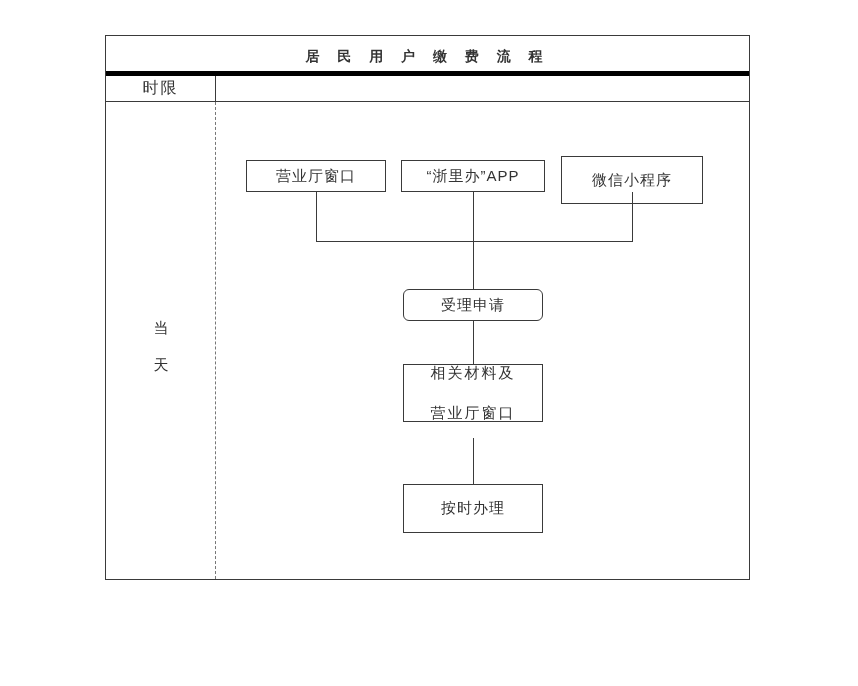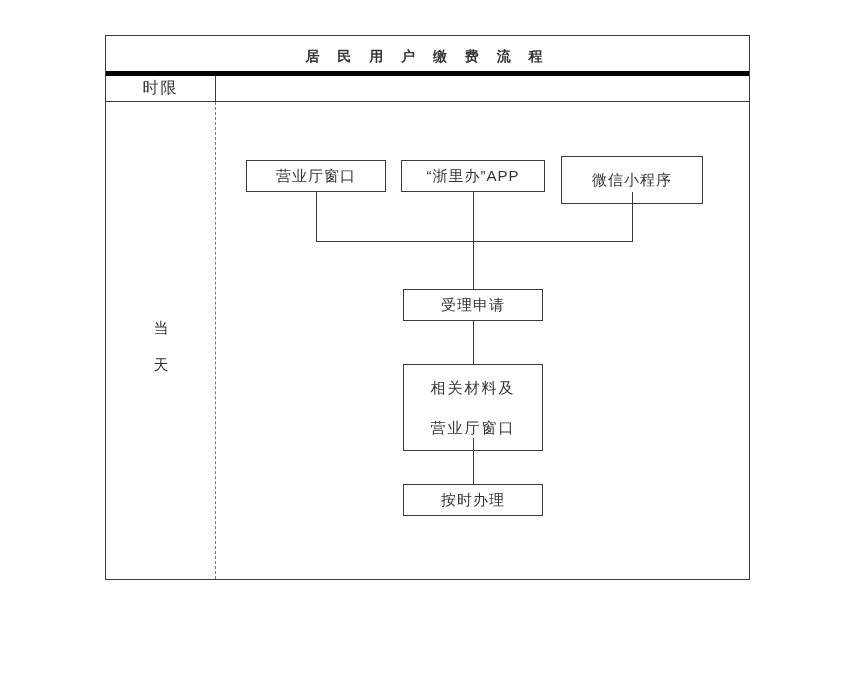--- a/index.html
+++ b/index.html
@@ -60,23 +60,23 @@
     display: flex; flex-direction: column;
     align-items: center; justify-content: center;
     font-size: 15px; letter-spacing: 1px;
     text-align: center;
   }
   .fbox .line { line-height: 26px; letter-spacing: 2px; }
 
   .src1 { left: 140px; top: 58px; width: 140px; height: 32px; }
   .src2 { left: 295px; top: 58px; width: 144px; height: 32px; }
   .src3 { left: 455px; top: 46px; width: 142px; height: 48px; margin-top: 8px; }
-  .step1 { left: 297px; top: 187px; width: 140px; height: 32px; }
-  .step2 { left: 297px; top: 262px; width: 140px; height: 87px; gap: 14px; }
-  .step3 { left: 297px; top: 382px; width: 140px; height: 32px; }
+  .step1 { left: 297px; top: 187px; width: 140px; height: 32px; border-radius: 6px; }
+  .step2 { left: 297px; top: 262px; width: 140px; height: 58px; gap: 14px; }
+  .step3 { left: 297px; top: 382px; width: 140px; height: 49px; }
 
   .vline { position: absolute; width: 1px; background: #3a3a3a; }
   .hline { position: absolute; height: 1px; background: #3a3a3a; }
   .v-src1 { left: 210px; top: 90px; height: 49px; }
   .v-src2 { left: 367px; top: 90px; height: 49px; }
   .v-src3 { left: 526px; top: 90px; height: 49px; }
   .h-merge { left: 210px; top: 139px; width: 317px; }
   .v-to-step1 { left: 367px; top: 139px; height: 48px; }
   .v-to-step2 { left: 367px; top: 219px; height: 43px; }
   .v-to-step3 { left: 367px; top: 336px; height: 46px; }

